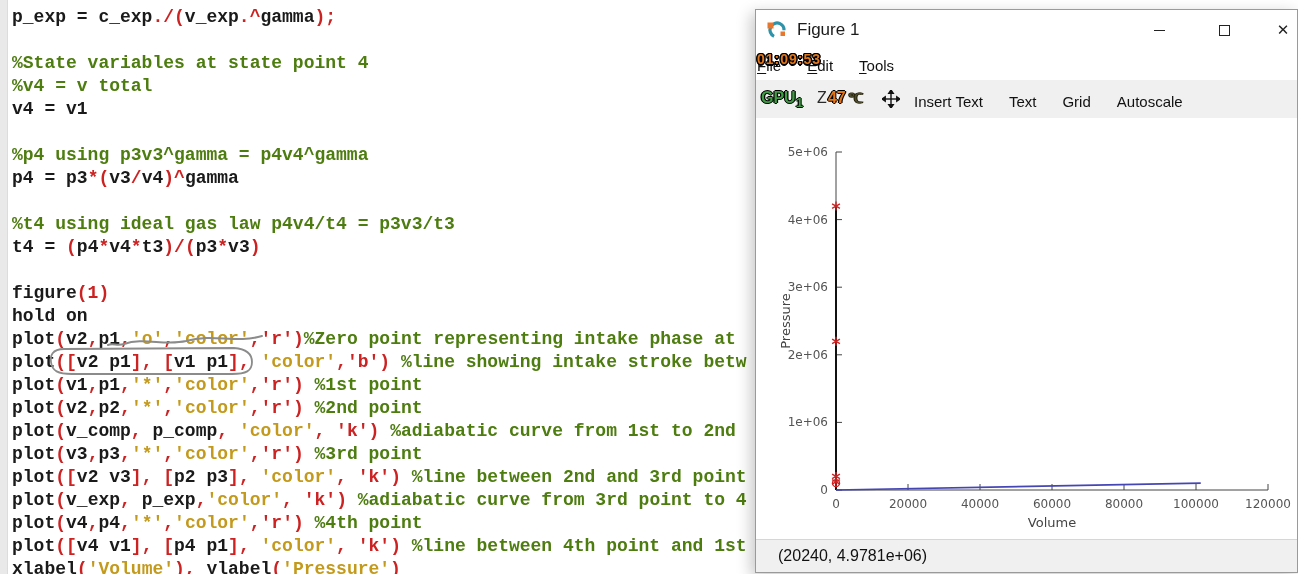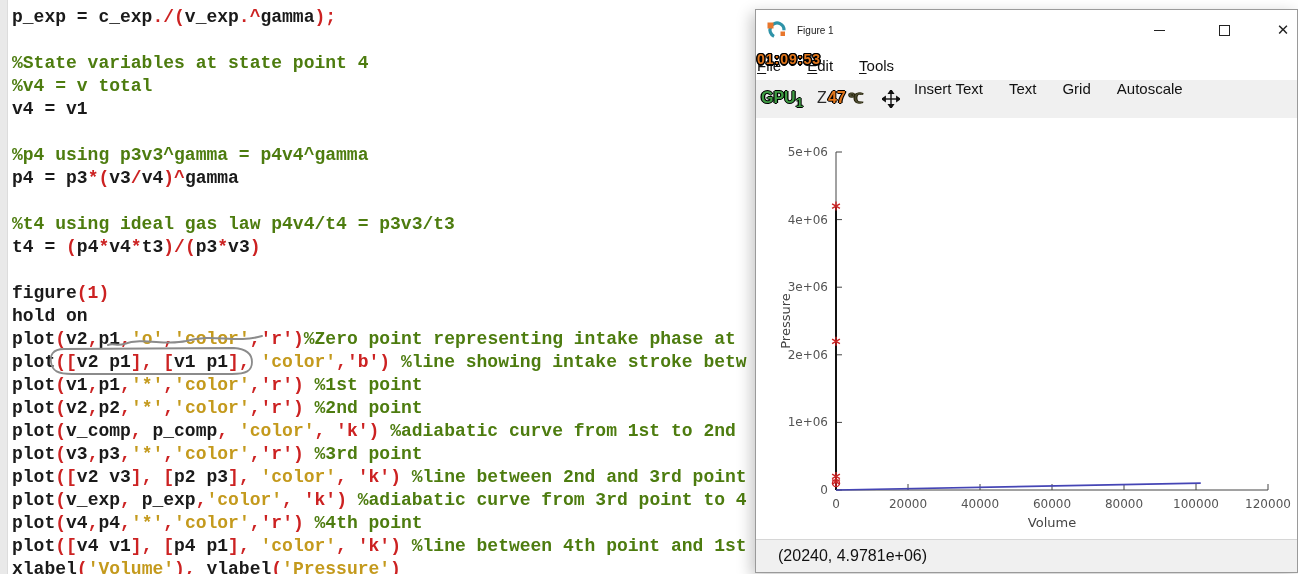--- a/index.html
+++ b/index.html
@@ -19,41 +19,41 @@
   .tk-r { color:#cc2222; }
   .annot { position:absolute; left:0; top:0; pointer-events:none; }
   
   .figwin {
     position:absolute; left:755px; top:9px; width:543px; height:564px;
     background:#fff; border:1px solid #9a9a9a; box-shadow:-4px 4px 14px rgba(0,0,0,.22);
     display:flex; flex-direction:column;
   }
   .titlebar { position:relative; height:40px; background:#fff; display:flex; align-items:center; flex:0 0 auto; }
   .app-icon { margin-left:10px; width:22px; height:22px; }
-  .wtitle { margin-left:9px; font-size:10px; color:#1b1b1b; }
+  .wtitle { margin-left:9px; font-size:17px; color:#1b1b1b; }
   .winbtn { position:absolute; top:0; height:40px; width:34px; display:flex; align-items:center; justify-content:center; color:#222; font-size:15px; cursor:default; }
   .btn-min { left:386px; }
   .btn-max { left:451px; }
   .btn-close { left:510px; }
   .glyph-min { display:block; width:11px; height:0; border-top:1.5px solid #222; }
   .glyph-max { display:block; width:11px; height:11px; border:1.2px solid #222; }
   .menubar { position:relative; height:30px; background:#fff; display:flex; align-items:center; gap:24px; padding-left:1px; font-size:15px; color:#111; flex:0 0 auto; }
   .menubar .mitem u { text-underline-offset:2px; }
   .ts-overlay {
     position:absolute; left:1px; top:1px; font-size:14px; font-weight:bold; color:#e2761b; letter-spacing:1px;
     text-shadow:-1.5px 0 #000, 1.5px 0 #000, 0 -1.5px #000, 0 1.5px #000, -1px -1px #000, 1px 1px #000, -1px 1px #000, 1px -1px #000;
   }
   .toolbar { position:relative; height:38px; background:#f0f0f0; display:flex; align-items:center; font-size:15px; color:#111; flex:0 0 auto; }
   .gpu-overlay { position:absolute; left:5px; top:8px; font-weight:bold; font-size:16px; display:flex; align-items:baseline;text-align:right; }
   .olg { color:#3f9b44; text-shadow:-1.2px 0 #000,1.2px 0 #000,0 -1.2px #000,0 1.2px #000; }
   .olz { color:#2a2a2a; font-weight:normal; margin-left:14px; }
   .olo { color:#e2761b; text-shadow:-1.2px 0 #000,1.2px 0 #000,0 -1.2px #000,0 1.2px #000; margin-left:1px; }
   .olt { color:#4a4a30; margin-left:3px; font-size:14px; text-shadow:-1px 0 #201a00,1px 0 #201a00; }
   .pan-icon { position:absolute; left:126px; top:10px; }
-  .tb-items { position:absolute; left:158px; top:0; height:30px; display:flex; align-items:flex-start; gap:26px; }
+  .tb-items { position:absolute; left:158px; top:0; height:30px; display:flex; align-items:flex-end; gap:26px; }
   .tb-item { cursor:default; }
   .canvas { flex:1 1 auto; background:#fff; position:relative; }
   .canvas svg { position:absolute; left:0; top:0; }
   .tick { font-family:"DejaVu Sans", sans-serif; font-size:12px; fill:#555; }
   .axlabel { font-family:"DejaVu Sans", sans-serif; font-size:13px; fill:#444; }
   .statusbar { height:33px; background:#f0f0f0; border-top:1px solid #d6d6d6; display:flex; align-items:center; padding-left:22px; font-size:16px; color:#111; flex:0 0 auto; }
 </style>
 </head>
 <body>
 

